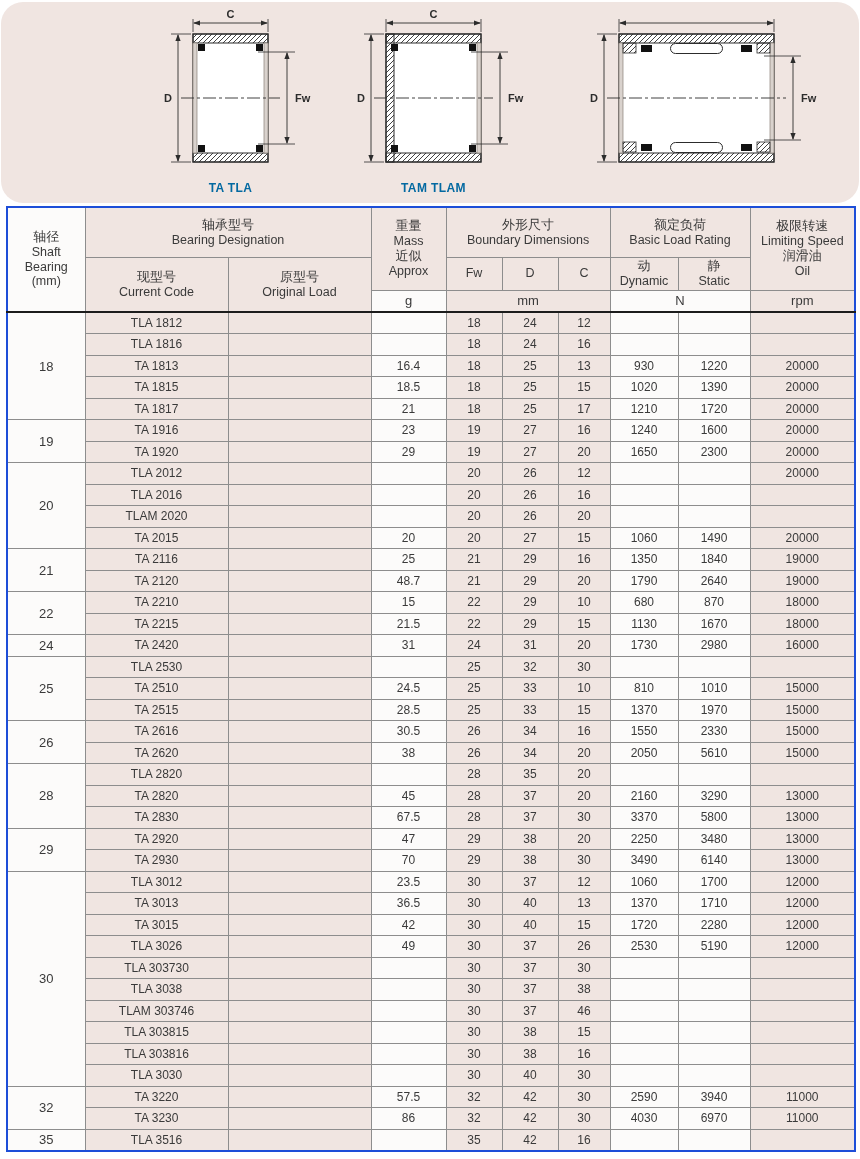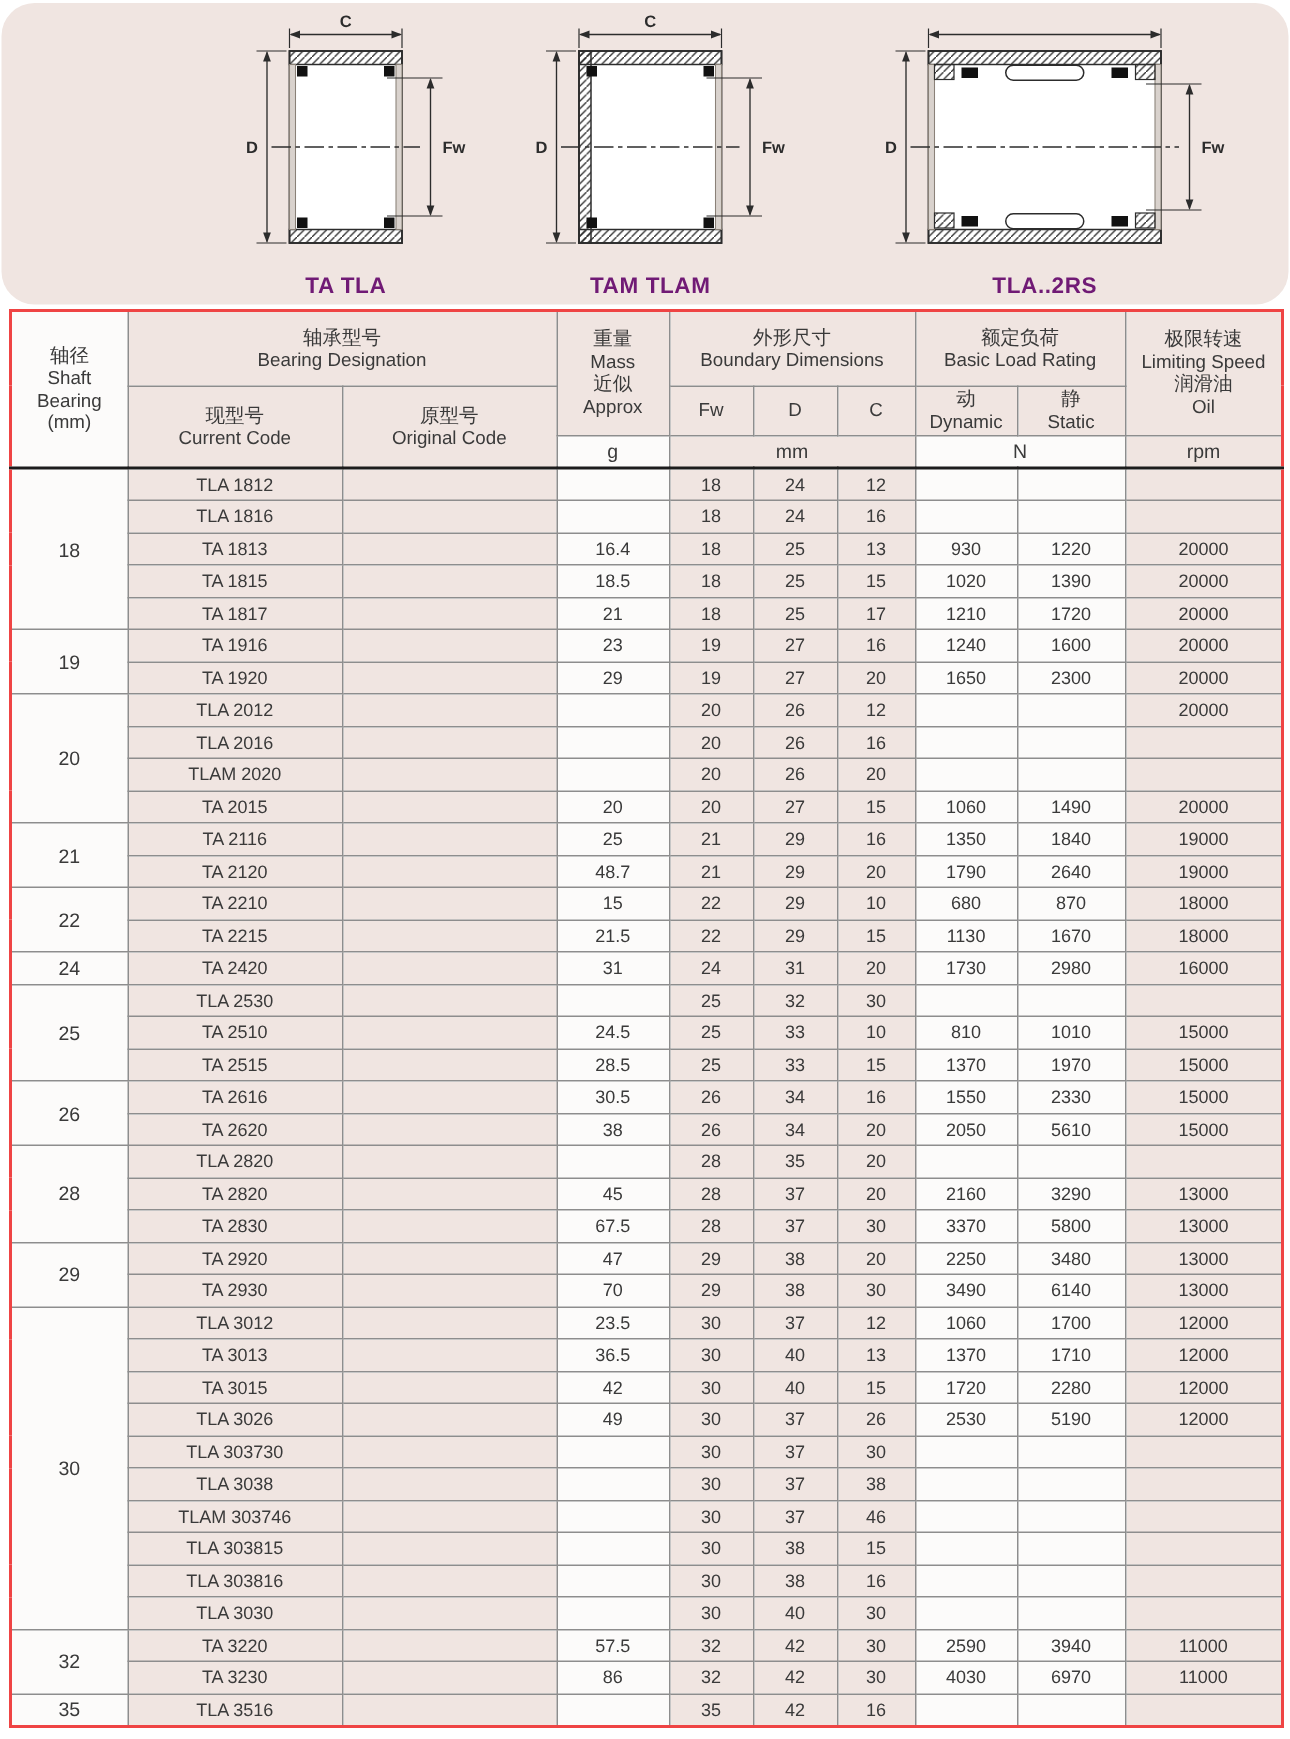--- a/index.html
+++ b/index.html
@@ -15,33 +15,33 @@
   .panel{
     position:relative;
     margin:2px 1px 0 1px;
     height:201px;
     background:#f0e5e1;
     border-radius:22px;
   }
   .drawing{position:absolute;top:6px;text-align:center;}
   .drawing .caption{
     margin-top:1px;
-    font-size:15px;font-weight:bold;color:#701a75;letter-spacing:.4px;
+    font-size:12px;font-weight:bold;color:#0369a1;letter-spacing:.4px;
   }
   .d0{left:122px;}
   .d1{left:315px;}
   .d2{left:548px;}
   .dimtext{font-size:11px;font-weight:bold;fill:#2c2c2c;font-family:"Liberation Sans","DejaVu Sans",sans-serif;}
   
   table.spec{
     border-collapse:collapse;
     table-layout:fixed;
     width:848px;
     margin:3px 0 0 6px;
-    border:2px solid #ef4444;
+    border:2px solid #1d4ed8;
   }
   table.spec td{
     border:1px solid #8d8d8d;
     text-align:center;
     vertical-align:middle;
     padding:0;
     overflow:hidden;
     white-space:nowrap;
   }
   .pink{background:#f0e5e1;}
@@ -174,21 +174,20 @@
         <polygon points="55,26 52.4,33 57.6,33" fill="#2c2c2c"></polygon>
         <polygon points="55,154 52.4,147 57.6,147" fill="#2c2c2c"></polygon>
         <text x="49" y="94" text-anchor="end" class="dimtext">D</text>
         <line x1="215" y1="48" x2="252" y2="48" stroke="#2c2c2c" stroke-width="0.8"></line>
         <line x1="215" y1="132" x2="252" y2="132" stroke="#2c2c2c" stroke-width="0.8"></line>
         <line x1="244" y1="49" x2="244" y2="131" stroke="#2c2c2c" stroke-width="0.9"></line>
         <polygon points="244,48 241.4,55 246.6,55" fill="#2c2c2c"></polygon>
         <polygon points="244,132 241.4,125 246.6,125" fill="#2c2c2c"></polygon>
         <text x="252" y="94" text-anchor="start" class="dimtext">Fw</text>
       </svg>
-    <div class="caption">TLA..2RS</div>
   </div>
 </div>
 
 <table class="spec">
   <colgroup>
     <col style="width:78px">
       <col style="width:143px">
       <col style="width:143px">
     <col style="width:75px">
       <col style="width:56px">
@@ -231,21 +230,21 @@
         <div class="en">Oil</div>
       </td>
     </tr>
     <tr class="hr2">
       <td rowspan="2" class="pink">
         <div class="zh">现型号</div>
         <div class="en">Current Code</div>
       </td>
       <td rowspan="2" class="pink">
         <div class="zh">原型号</div>
-        <div class="en">Original Code</div>
+        <div class="en">Original Load</div>
       </td>
       <td class="pink en">Fw</td>
       <td class="pink en">D</td>
       <td class="pink en">C</td>
       <td class="pink">
         <div class="zh">动</div>
         <div class="en">Dynamic</div>
       </td>
       <td class="pink">
         <div class="zh">静</div>

